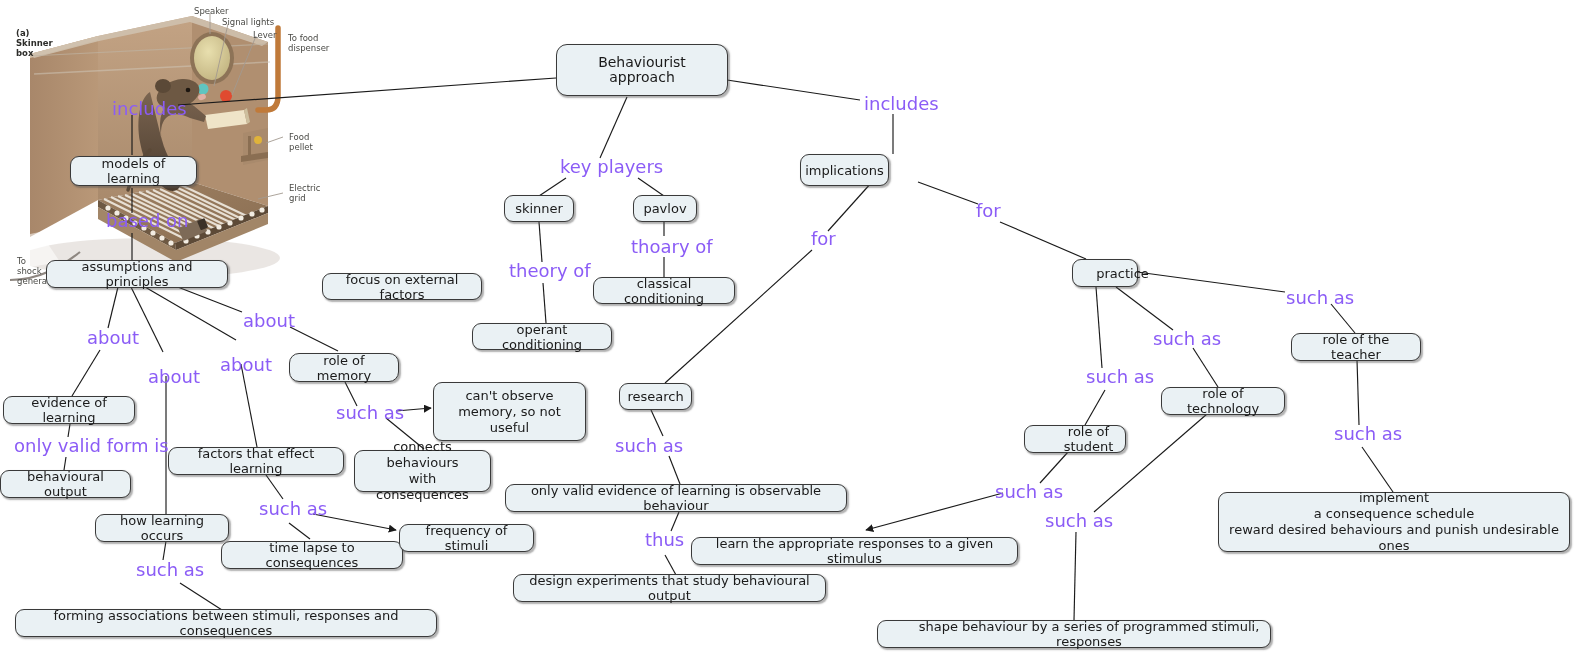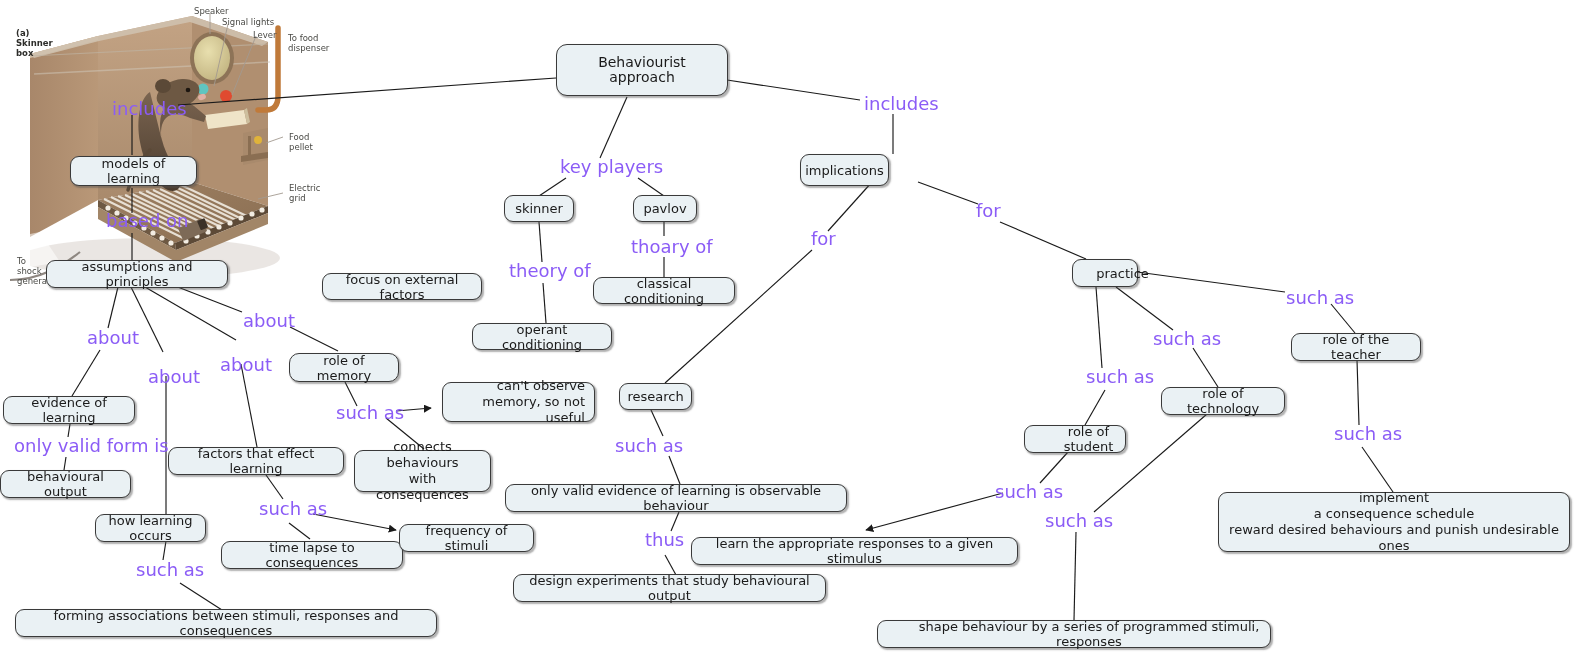--- a/index.html
+++ b/index.html
@@ -334,33 +334,33 @@
   <div class="node" style="left:322px; top:273px; width:160px; height:27px;">focus on external factors</div>
 
   <div class="node" style="left:800px; top:154px; width:89px; height:32px;">implications</div>
 
   <div class="node" style="left:1072px; top:259px; width:66px; height:28px;padding-left:44px;">practice</div>
 
   <div class="node" style="left:619px; top:383px; width:73px; height:27px;">research</div>
 
   <div class="node" style="left:289px; top:353px; width:110px; height:29px;border-radius:10px;">role of memory</div>
 
-  <div class="node multiline" style="left:442px; top:382px; width:153px; height:40px;text-align:right;">can't observe
+  <div class="node multiline" style="left:433px; top:382px; width:153px; height:59px;">can't observe
 memory, so not useful</div>
 
   <div class="node multiline" style="left:354px; top:450px; width:137px; height:42px;">connects behaviours
 with consequences</div>
 
   <div class="node" style="left:3px; top:396px; width:132px; height:28px;">evidence of learning</div>
 
   <div class="node" style="left:0px; top:470px; width:131px; height:28px;">behavioural output</div>
 
   <div class="node" style="left:168px; top:447px; width:176px; height:28px;">factors that effect learning</div>
 
-  <div class="node" style="left:95px; top:514px; width:111px; height:28px;">how learning occurs</div>
+  <div class="node" style="left:95px; top:514px; width:134px; height:28px;">how learning occurs</div>
 
   <div class="node" style="left:221px; top:541px; width:182px; height:28px;">time lapse to consequences</div>
 
   <div class="node" style="left:399px; top:524px; width:135px; height:28px;">frequency of stimuli</div>
 
   <div class="node" style="left:15px; top:609px; width:422px; height:28px;">forming associations between stimuli, responses and consequences</div>
 
   <div class="node" style="left:505px; top:484px; width:342px; height:28px;">only valid evidence of learning is observable behaviour</div>
 
   <div class="node" style="left:513px; top:574px; width:313px; height:28px;">design experiments that study behavioural output</div>

